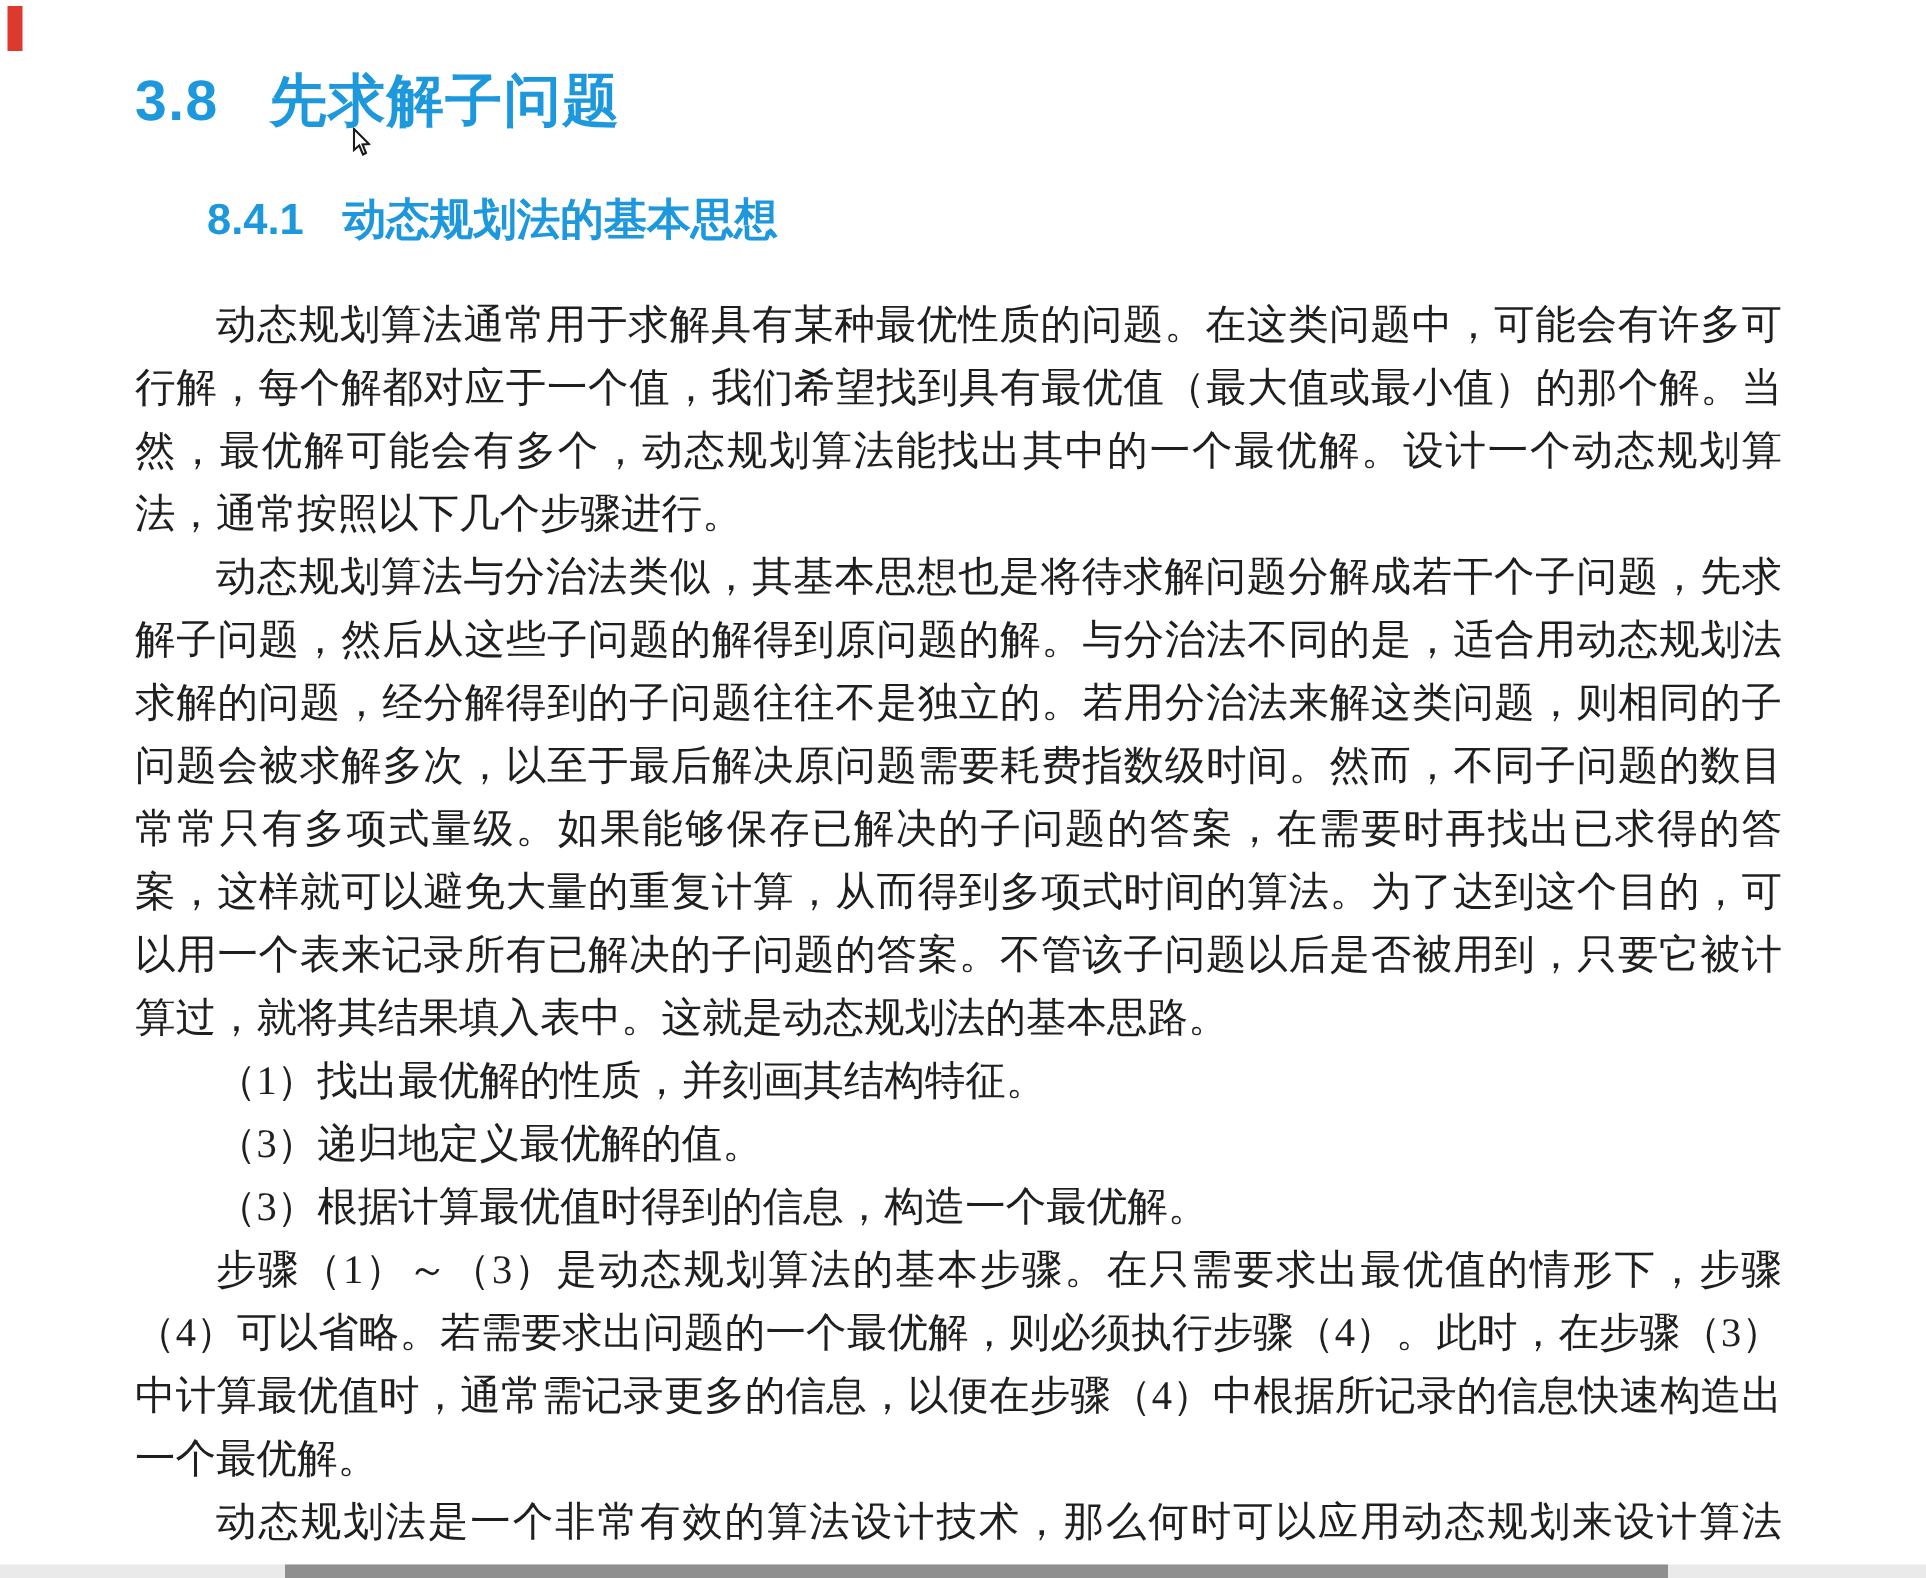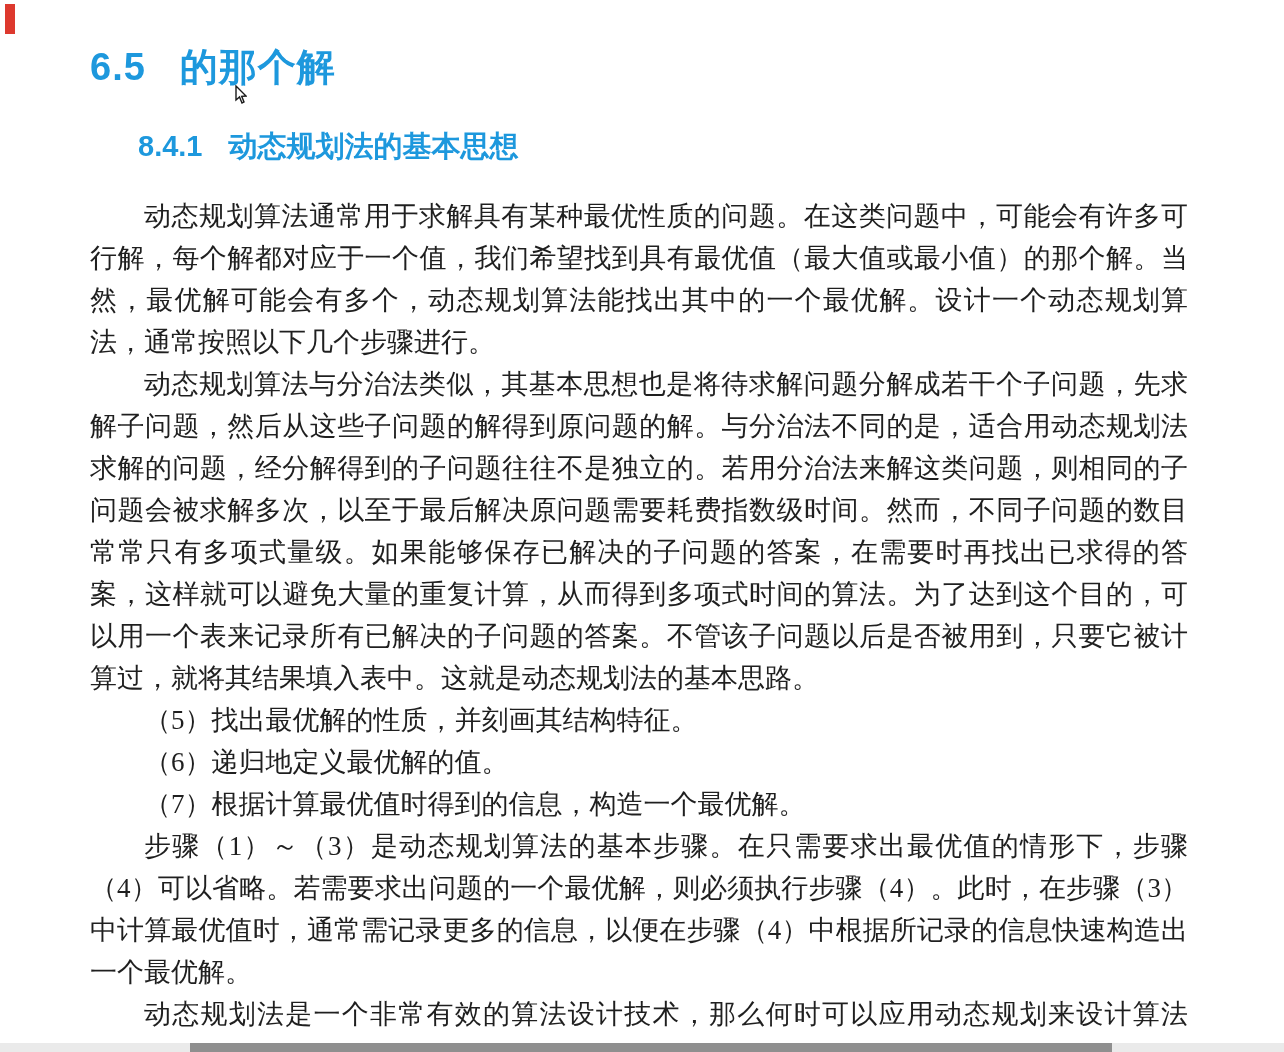--- a/index.html
+++ b/index.html
@@ -83,33 +83,33 @@
 </head>
 <body>
 
 <div class="page">
 
   <div class="red-marker"></div>
 
   <div class="content">
 
     <div class="h1">
-      <span class="num">6.5</span><span>的那个解</span>
+      <span class="num">3.8</span><span>先求解子问题</span>
     </div>
 
     <div class="h2">
       <span class="num">8.4.1</span><span class="ttl">动态规划法的基本思想</span>
     </div>
 
     <div class="body-text">
       <div class="para">动态规划算法通常用于求解具有某种最优性质的问题。在这类问题中，可能会有许多可行解，每个解都对应于一个值，我们希望找到具有最优值（最大值或最小值）的那个解。当然，最优解可能会有多个，动态规划算法能找出其中的一个最优解。设计一个动态规划算法，通常按照以下几个步骤进行。</div>
       <div class="para">动态规划算法与分治法类似，其基本思想也是将待求解问题分解成若干个子问题，先求解子问题，然后从这些子问题的解得到原问题的解。与分治法不同的是，适合用动态规划法求解的问题，经分解得到的子问题往往不是独立的。若用分治法来解这类问题，则相同的子问题会被求解多次，以至于最后解决原问题需要耗费指数级时间。然而，不同子问题的数目常常只有多项式量级。如果能够保存已解决的子问题的答案，在需要时再找出已求得的答案，这样就可以避免大量的重复计算，从而得到多项式时间的算法。为了达到这个目的，可以用一个表来记录所有已解决的子问题的答案。不管该子问题以后是否被用到，只要它被计算过，就将其结果填入表中。这就是动态规划法的基本思路。</div>
-      <div class="step">（5）找出最优解的性质，并刻画其结构特征。</div>
-      <div class="step">（6）递归地定义最优解的值。</div>
-      <div class="step">（7）根据计算最优值时得到的信息，构造一个最优解。</div>
+      <div class="step">（1）找出最优解的性质，并刻画其结构特征。</div>
+      <div class="step">（3）递归地定义最优解的值。</div>
+      <div class="step">（3）根据计算最优值时得到的信息，构造一个最优解。</div>
       <div class="para">步骤（1）～（3）是动态规划算法的基本步骤。在只需要求出最优值的情形下，步骤（4）可以省略。若需要求出问题的一个最优解，则必须执行步骤（4）。此时，在步骤（3）中计算最优值时，通常需记录更多的信息，以便在步骤（4）中根据所记录的信息快速构造出一个最优解。</div>
       <div class="para">动态规划法是一个非常有效的算法设计技术，那么何时可以应用动态规划来设计算法呢？</div>
     </div>
 
   </div>
 
   <svg class="cursor" viewBox="0 0 13 19" xmlns="http://www.w3.org/2000/svg">
     <path d="M2 1 L2 15 L5.5 12 L8 18 L10 17 L7.7 11.3 L12 11 Z" fill="#ffffff" stroke="#1a1a1a" stroke-width="1.4"></path>
   </svg>
 

